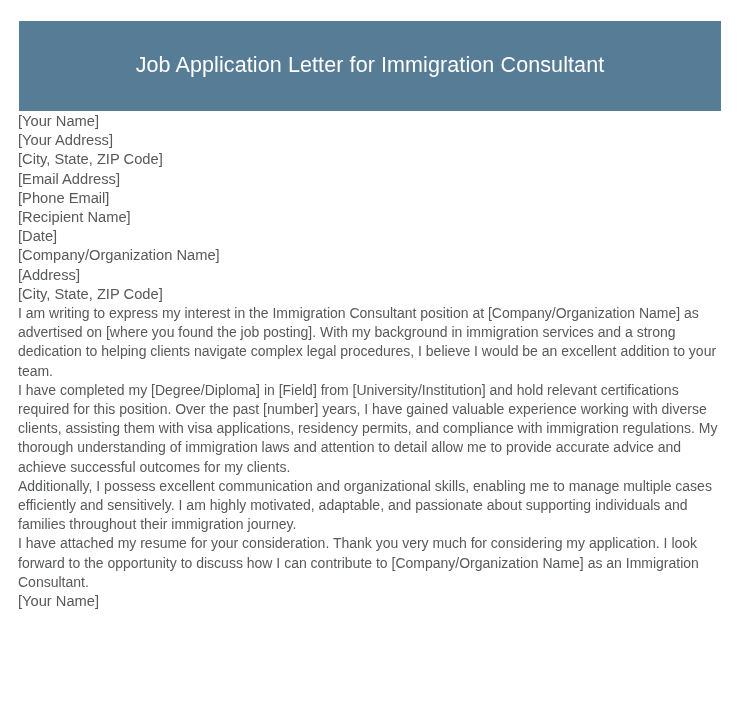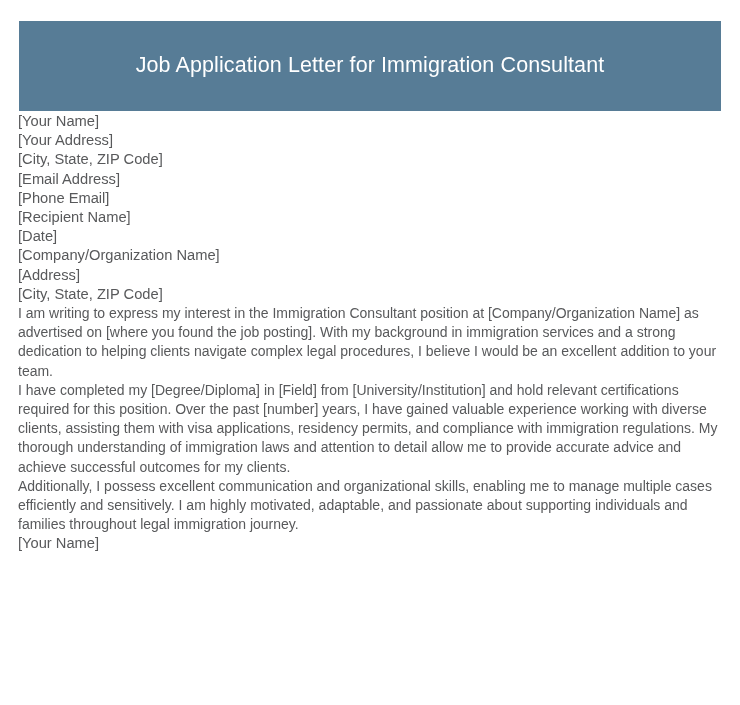--- a/index.html
+++ b/index.html
@@ -88,18 +88,19 @@
     <div class="letter-line">[Recipient Name]</div>
 
     <div class="letter-line">[Date]</div>
     <div class="letter-line">[Company/Organization Name]</div>
     <div class="letter-line">[Address]</div>
     <div class="letter-line">[City, State, ZIP Code]</div>
 
 
     <div class="letter-para">I am writing to express my interest in the Immigration Consultant position at [Company/Organization Name] as advertised on [where you found the job posting]. With my background in immigration services and a strong dedication to helping clients navigate complex legal procedures, I believe I would be an excellent addition to your team.</div>
     <div class="letter-para">I have completed my [Degree/Diploma] in [Field] from [University/Institution] and hold relevant certifications required for this position. Over the past [number] years, I have gained valuable experience working with diverse clients, assisting them with visa applications, residency permits, and compliance with immigration regulations. My thorough understanding of immigration laws and attention to detail allow me to provide accurate advice and achieve successful outcomes for my clients.</div>
-    <div class="letter-para">Additionally, I possess excellent communication and organizational skills, enabling me to manage multiple cases efficiently and sensitively. I am highly motivated, adaptable, and passionate about supporting individuals and families throughout legal immigration journey.</div>
+    <div class="letter-para">Additionally, I possess excellent communication and organizational skills, enabling me to manage multiple cases efficiently and sensitively. I am highly motivated, adaptable, and passionate about supporting individuals and families throughout their immigration journey.</div>
+    <div class="letter-para">I have attached my resume for your consideration. Thank you very much for considering my application. I look forward to the opportunity to discuss how I can contribute to [Company/Organization Name] as an Immigration Consultant.</div>
 
     <div class="letter-line">[Your Name]</div>
 
   </div>
 </div>
 
 </body></html>

